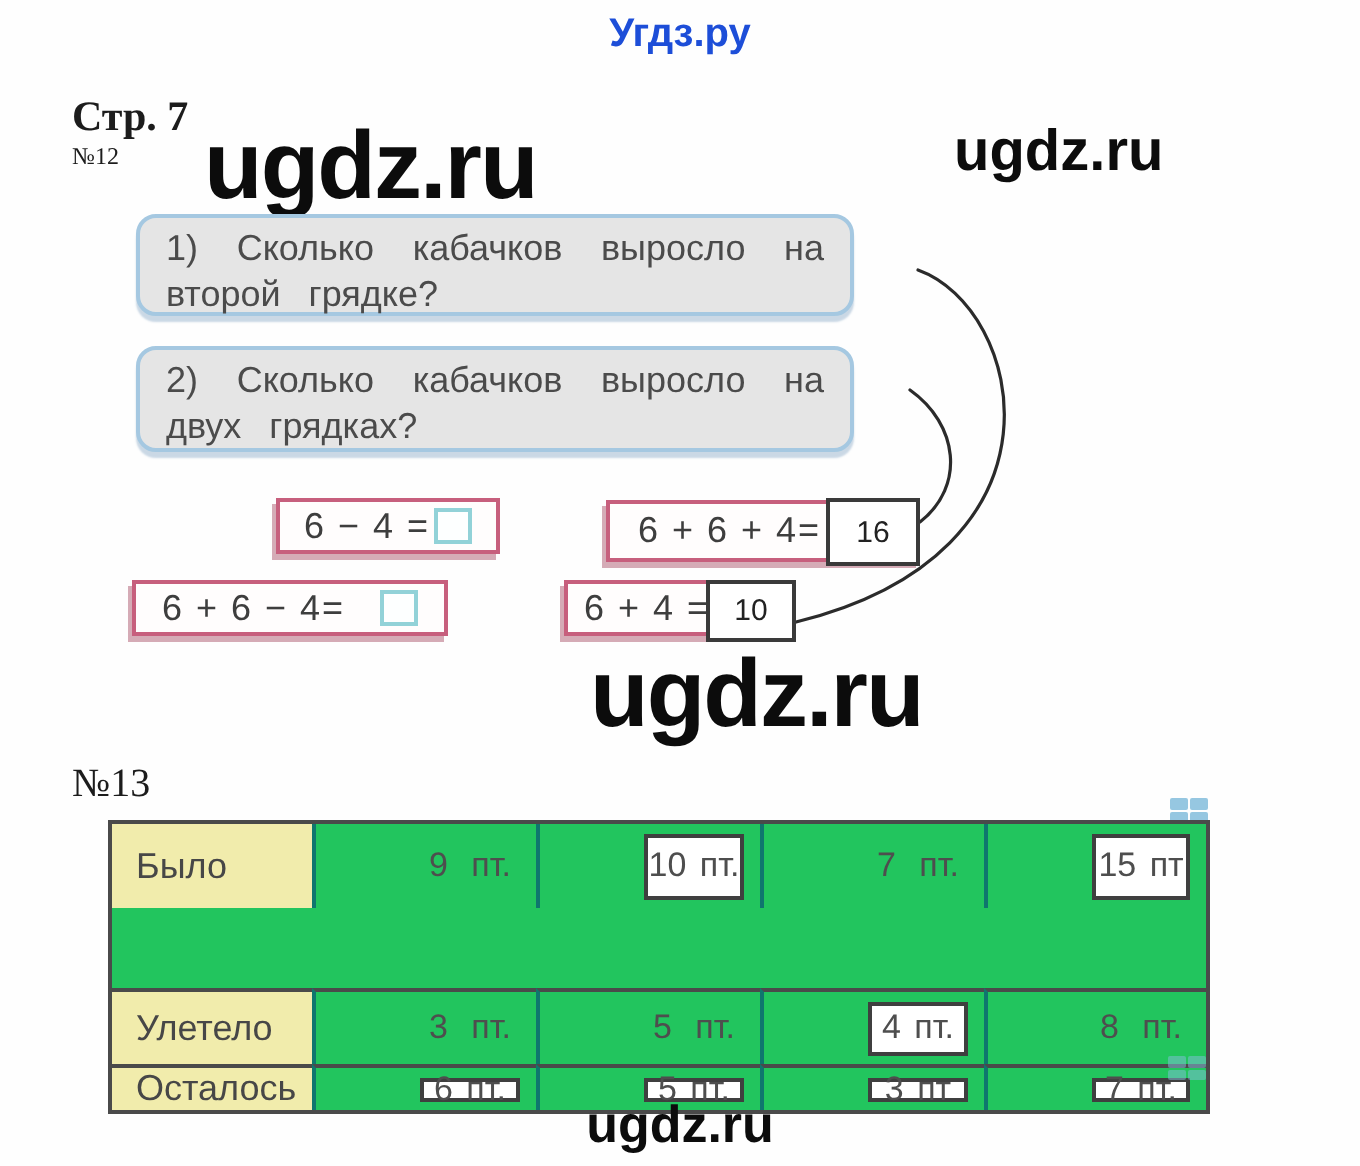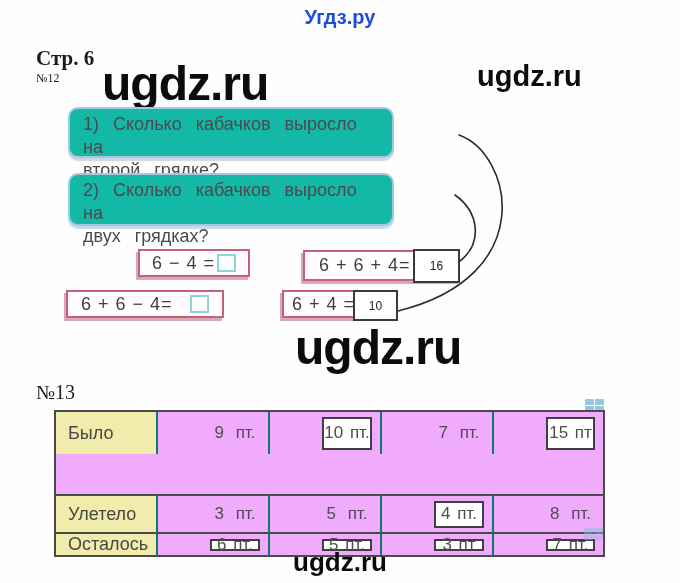--- a/index.html
+++ b/index.html
@@ -16,21 +16,21 @@
   .t13{top:381px;left:36px;font-size:20px;}
 
   
   .wm{position:absolute;font-weight:bold;color:#0c0c0c;letter-spacing:-1px;white-space:nowrap;}
   .wm-left{top:56px;left:102px;font-size:48px;}
   .wm-right{top:60px;left:477px;font-size:29px;letter-spacing:0;}
   .wm-center{top:320px;left:295px;font-size:48px;}
   .wm-bottom{top:547px;left:0;right:0;text-align:center;font-size:26px;letter-spacing:0;}
 
   
-  .qbox{position:absolute;left:68px;width:326px;box-sizing:border-box;background:#14b8a6;
+  .qbox{position:absolute;left:68px;width:359px;box-sizing:border-box;background:#e5e5e5;
         border:2px solid #a5c8e1;border-radius:10px;padding:4px 13px 6px 13px;
         box-shadow:0 3px 1px rgba(140,170,200,0.45);
         font-size:18px;line-height:23px;color:#4b4b4b;word-spacing:9px;}
   .qbox1{top:107px;height:51px;}
   .qbox2{top:173px;height:53px;}
   .qbox .l1{text-align-last:justify;}
 
   
   .connectors{position:absolute;top:0;left:0;width:680px;height:583px;pointer-events:none;}
   .connectors path{fill:none;stroke:#2b2b2b;stroke-width:1.6;stroke-linecap:round;}
@@ -41,26 +41,26 @@
       display:flex;align-items:center;font-size:18px;color:#3e3e3e;letter-spacing:1px;}
   .eq .expr{white-space:nowrap;}
   .eq1{top:249px;left:138px;width:112px;height:28px;justify-content:space-between;padding:0 12px;text-align:center;}
   .eq2{top:250px;left:303px;width:157px;height:31px;padding-left:14px;}
   .eq3{top:290px;left:66px;width:158px;height:28px;justify-content:space-between;padding:0 13px;}
   .eq4{top:290px;left:282px;width:86px;height:28px;padding-left:8px;}
   .blank-square{display:inline-block;width:19px;height:18px;box-sizing:border-box;
       border:2px solid #92d2d8;background:#fdffff;}
   .answer-box{position:absolute;box-sizing:border-box;background:#ffffff;
       border:2px solid #3a3a3a;display:flex;align-items:center;justify-content:center;
-      font-size:12px;letter-spacing:0;color:#222;}
+      font-size:15px;letter-spacing:0;color:#222;}
   .ab16{right:-2px;top:-3px;width:47px;height:34px;}
   .ab10{left:69px;top:-2px;width:45px;height:31px;}
 
   
-  .btable{position:absolute;top:410px;left:54px;border:2px solid #4a4a4a;background:#f0abfc;}
+  .btable{position:absolute;top:410px;left:54px;border:2px solid #4a4a4a;background:#22c55e;}
   .trow{display:grid;grid-template-columns:100px 112px 112px 112px 111px;}
   .trow + .trow > div{border-top:2px solid #4a4a4a;}
   .trow > div{box-sizing:border-box;display:flex;align-items:center;}
   .trow > div + div{border-left:2px solid #0f766e;padding-left:44px;}
   .r1 > div{height:42px;} .r2 > div{height:38px;margin-top:40px;} .r3 > div{height:23px;}
   .th{background:#f1ecac;padding-left:12px;font-size:18px;color:#474747;}
   .td{justify-content:center;font-size:17px;color:#4e4e4e;word-spacing:7px;}
   .abox{box-sizing:border-box;border:2px solid #3f3f3f;background:#ffffff;
       width:calc(100% - 16px);height:calc(100% - 9px);margin:auto;
       display:flex;align-items:center;justify-content:center;word-spacing:2px;}
@@ -71,21 +71,21 @@
   .grid-icon i{background:#85bedd;border-radius:1px;}
   .gi-top{top:399px;left:585px;opacity:.85;}
   .gi-bottom{top:528px;left:584px;opacity:.5;}
 </style>
 </head>
 <body>
 
 <div class="page">
 
   <div class="site-title">Угдз.ру</div>
-  <div class="page-label">Стр. 6</div>
+  <div class="page-label">Стр. 7</div>
   <div class="task-label t12">№12</div>
 
   <div class="wm wm-left">ugdz.ru</div>
   <div class="wm wm-right">ugdz.ru</div>
 
   <svg class="connectors" viewBox="0 0 680 583">
     <path d="M 459 135 C 512 154 540 276 398 311"></path>
     <path d="M 455 195 C 479 212 483 243 460 261"></path>
   </svg>
 

